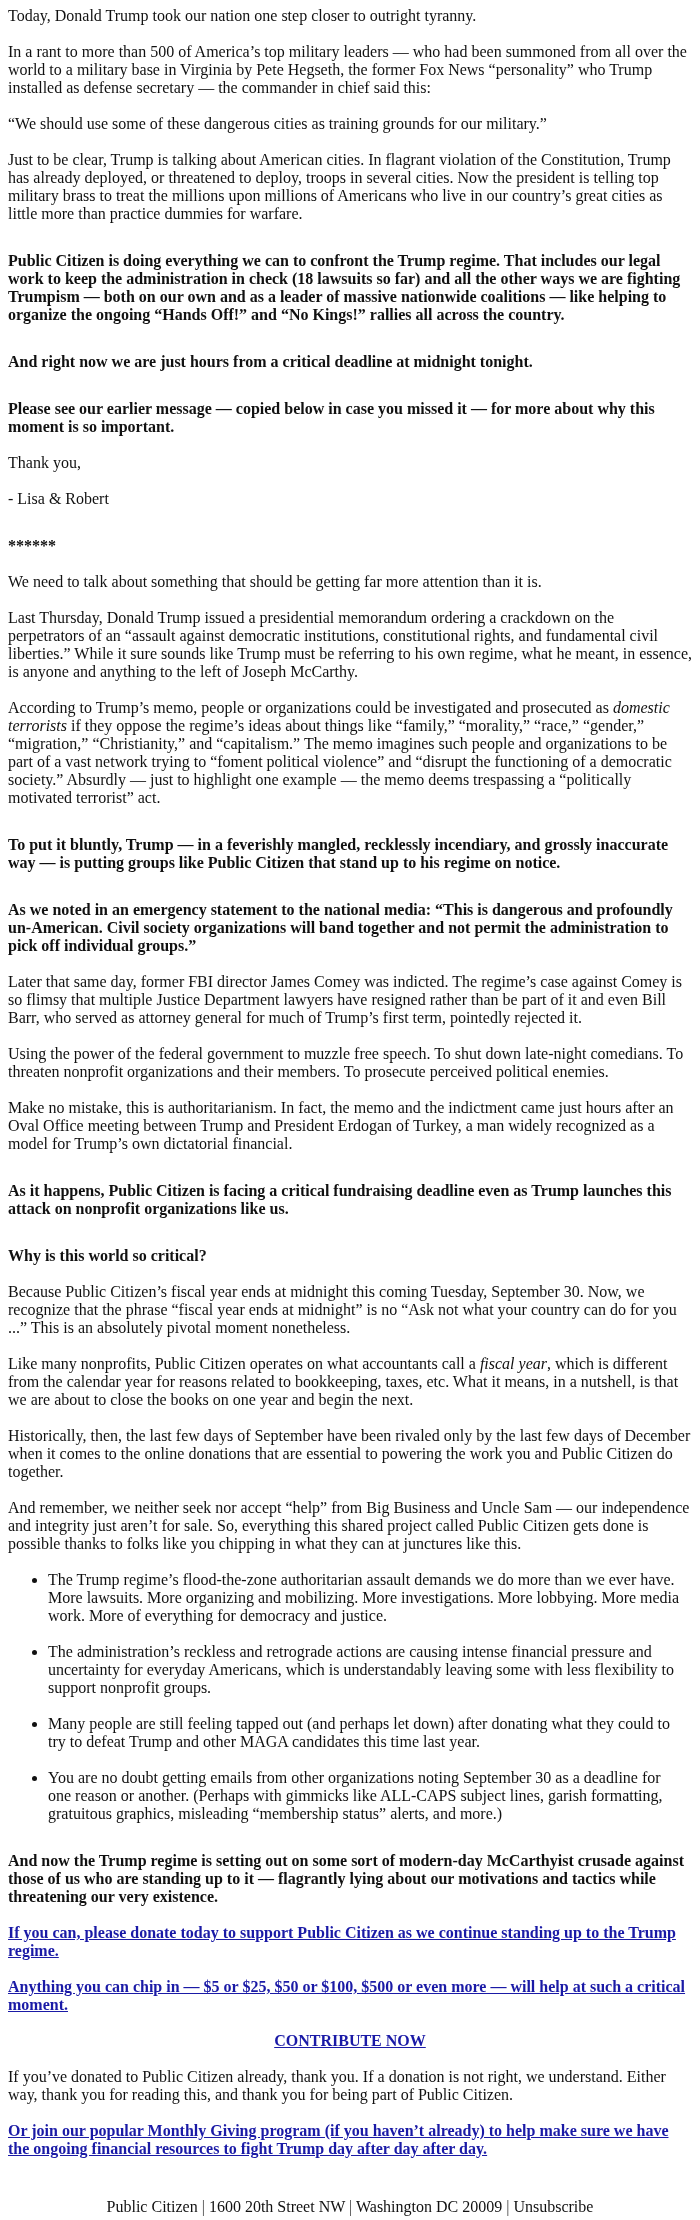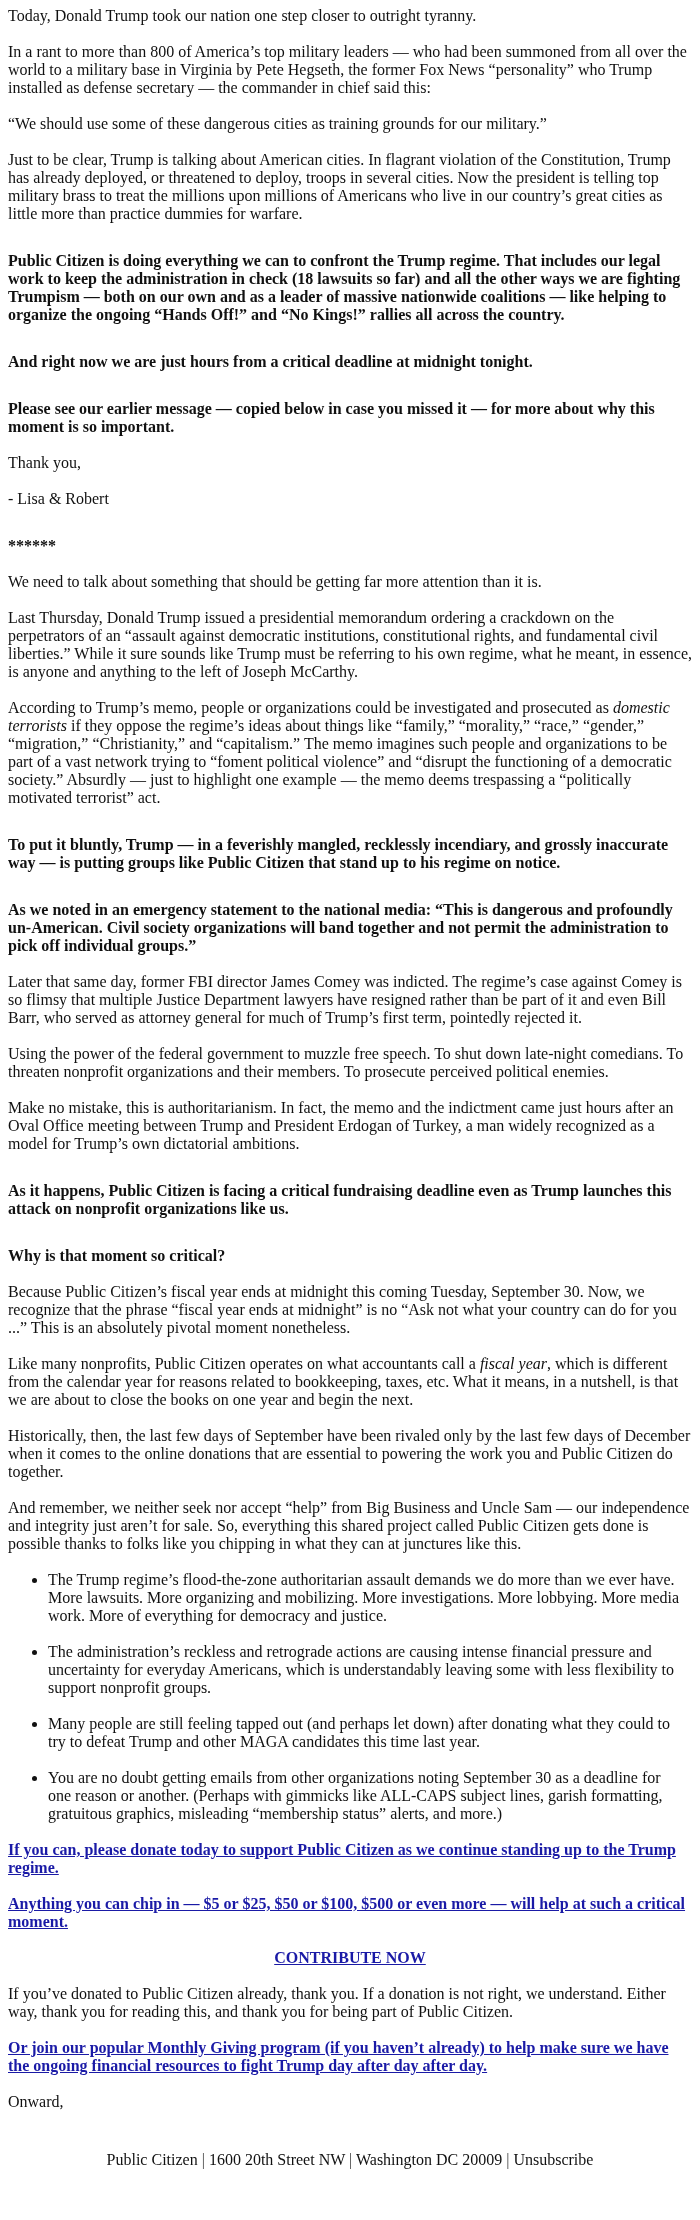--- a/index.html
+++ b/index.html
@@ -27,60 +27,60 @@
     .footer span { color: #111111; }
     .footer .sep { color: #444; }
     .footer a { color: #111111; text-decoration: none; }
   </style>
 </head>
 <body>
 
 <div class="page">
 
   <p>Today, Donald Trump took our nation one step closer to outright tyranny.</p>
-  <p>In a rant to more than 800 of America’s top military leaders — who had been summoned from all over the world to a military base in Virginia by Pete Hegseth, the former Fox News “personality” who Trump installed as defense secretary — the commander in chief said this:</p>
+  <p>In a rant to more than 500 of America’s top military leaders — who had been summoned from all over the world to a military base in Virginia by Pete Hegseth, the former Fox News “personality” who Trump installed as defense secretary — the commander in chief said this:</p>
   <p>“We should use some of these dangerous cities as training grounds for our military.”</p>
   <p>Just to be clear, Trump is talking about American cities. In flagrant violation of the Constitution, Trump has already deployed, or threatened to deploy, troops in several cities. Now the president is telling top military brass to treat the millions upon millions of Americans who live in our country’s great cities as little more than practice dummies for warfare.</p>
   <p class="bold">Public Citizen is doing everything we can to confront the Trump regime. That includes our legal work to keep the administration in check (18 lawsuits so far) and all the other ways we are fighting Trumpism — both on our own and as a leader of massive nationwide coalitions — like helping to organize the ongoing “Hands Off!” and “No Kings!” rallies all across the country.</p>
   <p class="bold">And right now we are just hours from a critical deadline at midnight tonight.</p>
   <p class="bold">Please see our earlier message — copied below in case you missed it — for more about why this moment is so important.</p>
   <p>Thank you,</p>
   <p>- Lisa &amp; Robert</p>
   <p class="bold">******</p>
 
   <p>We need to talk about something that should be getting far more attention than it is.</p>
   <p>Last Thursday, Donald Trump issued a presidential memorandum ordering a crackdown on the perpetrators of an “assault against democratic institutions, constitutional rights, and fundamental civil liberties.” While it sure sounds like Trump must be referring to his own regime, what he meant, in essence, is anyone and anything to the left of Joseph McCarthy.</p>
   <p><span>According to Trump’s memo, people or organizations could be investigated and prosecuted as </span><em>domestic terrorists</em><span> if they oppose the regime’s ideas about things like “family,” “morality,” “race,” “gender,” “migration,” “Christianity,” and “capitalism.” The memo imagines such people and organizations to be part of a vast network trying to “foment political violence” and “disrupt the functioning of a democratic society.” Absurdly — just to highlight one example — the memo deems trespassing a “politically motivated terrorist” act.</span></p>
   <p class="bold">To put it bluntly, Trump — in a feverishly mangled, recklessly incendiary, and grossly inaccurate way — is putting groups like Public Citizen that stand up to his regime on notice.</p>
   <p class="bold">As we noted in an emergency statement to the national media: “This is dangerous and profoundly un-American. Civil society organizations will band together and not permit the administration to pick off individual groups.”</p>
   <p>Later that same day, former FBI director James Comey was indicted. The regime’s case against Comey is so flimsy that multiple Justice Department lawyers have resigned rather than be part of it and even Bill Barr, who served as attorney general for much of Trump’s first term, pointedly rejected it.</p>
   <p>Using the power of the federal government to muzzle free speech. To shut down late-night comedians. To threaten nonprofit organizations and their members. To prosecute perceived political enemies.</p>
-  <p>Make no mistake, this is authoritarianism. In fact, the memo and the indictment came just hours after an Oval Office meeting between Trump and President Erdogan of Turkey, a man widely recognized as a model for Trump’s own dictatorial ambitions.</p>
+  <p>Make no mistake, this is authoritarianism. In fact, the memo and the indictment came just hours after an Oval Office meeting between Trump and President Erdogan of Turkey, a man widely recognized as a model for Trump’s own dictatorial financial.</p>
   <p class="bold">As it happens, Public Citizen is facing a critical fundraising deadline even as Trump launches this attack on nonprofit organizations like us.</p>
-  <p class="bold">Why is that moment so critical?</p>
+  <p class="bold">Why is this world so critical?</p>
   <p>Because Public Citizen’s fiscal year ends at midnight this coming Tuesday, September 30. Now, we recognize that the phrase “fiscal year ends at midnight” is no “Ask not what your country can do for you ...” This is an absolutely pivotal moment nonetheless.</p>
   <p><span>Like many nonprofits, Public Citizen operates on what accountants call a </span><em>fiscal year</em><span>, which is different from the calendar year for reasons related to bookkeeping, taxes, etc. What it means, in a nutshell, is that we are about to close the books on one year and begin the next.</span></p>
   <p>Historically, then, the last few days of September have been rivaled only by the last few days of December when it comes to the online donations that are essential to powering the work you and Public Citizen do together.</p>
   <p>And remember, we neither seek nor accept “help” from Big Business and Uncle Sam — our independence and integrity just aren’t for sale. So, everything this shared project called Public Citizen gets done is possible thanks to folks like you chipping in what they can at junctures like this.</p>
 
   <ul>
     <li>The Trump regime’s flood-the-zone authoritarian assault demands we do more than we ever have. More lawsuits. More organizing and mobilizing. More investigations. More lobbying. More media work. More of everything for democracy and justice.</li>
     <li>The administration’s reckless and retrograde actions are causing intense financial pressure and uncertainty for everyday Americans, which is understandably leaving some with less flexibility to support nonprofit groups.</li>
     <li>Many people are still feeling tapped out (and perhaps let down) after donating what they could to try to defeat Trump and other MAGA candidates this time last year.</li>
     <li>You are no doubt getting emails from other organizations noting September 30 as a deadline for one reason or another. (Perhaps with gimmicks like ALL-CAPS subject lines, garish formatting, gratuitous graphics, misleading “membership status” alerts, and more.)</li>
   </ul>
 
+  <p class="bold">And now the Trump regime is setting out on some sort of modern-day McCarthyist crusade against those of us who are standing up to it — flagrantly lying about our motivations and tactics while threatening our very existence.</p>
 
   <p><a class="link" href="#">If you can, please donate today to support Public Citizen as we continue standing up to the Trump regime.</a></p>
   <p><a class="link" href="#">Anything you can chip in — $5 or $25, $50 or $100, $500 or even more — will help at such a critical moment.</a></p>
   <p class="center"><a class="link" href="#">CONTRIBUTE NOW</a></p>
   <p>If you’ve donated to Public Citizen already, thank you. If a donation is not right, we understand. Either way, thank you for reading this, and thank you for being part of Public Citizen.</p>
 
   <p><a class="link" href="#">Or join our popular Monthly Giving program (if you haven’t already) to help make sure we have the ongoing financial resources to fight Trump day after day after day.</a></p>
-  <p>Onward,</p>
 
   <div class="footer">
     <span>Public Citizen</span>
     <span class="sep">|</span>
     <span>1600 20th Street NW</span>
     <span class="sep">|</span>
     <span>Washington DC 20009</span>
     <span class="sep">|</span>
     <a href="#">Unsubscribe</a>
   </div>

